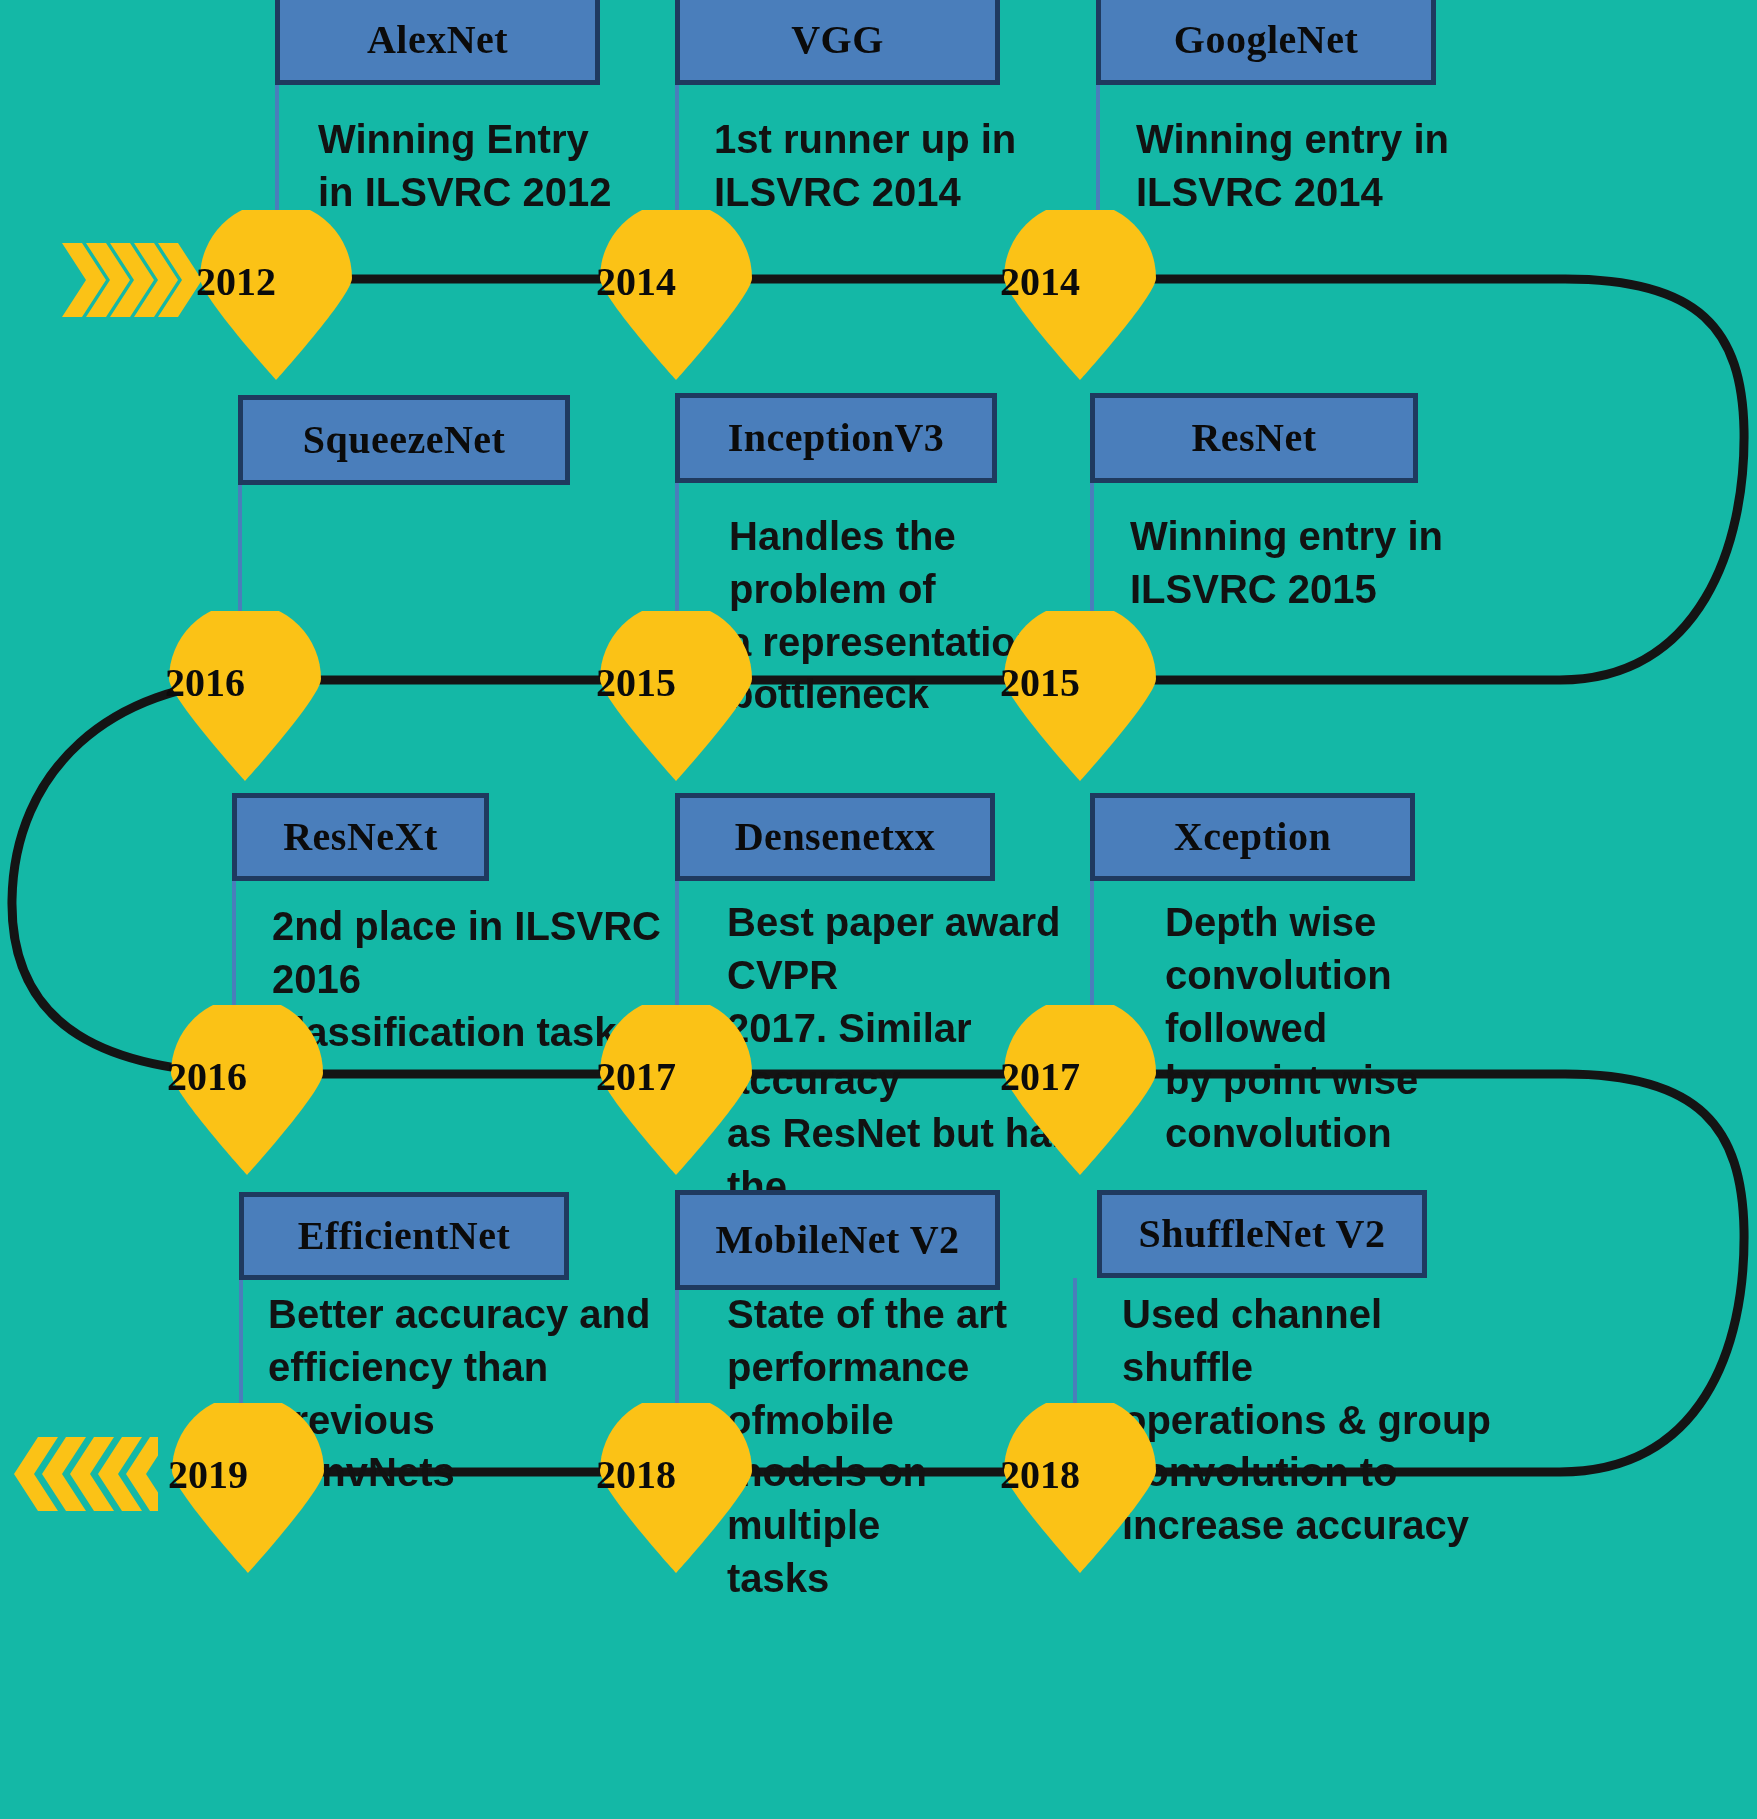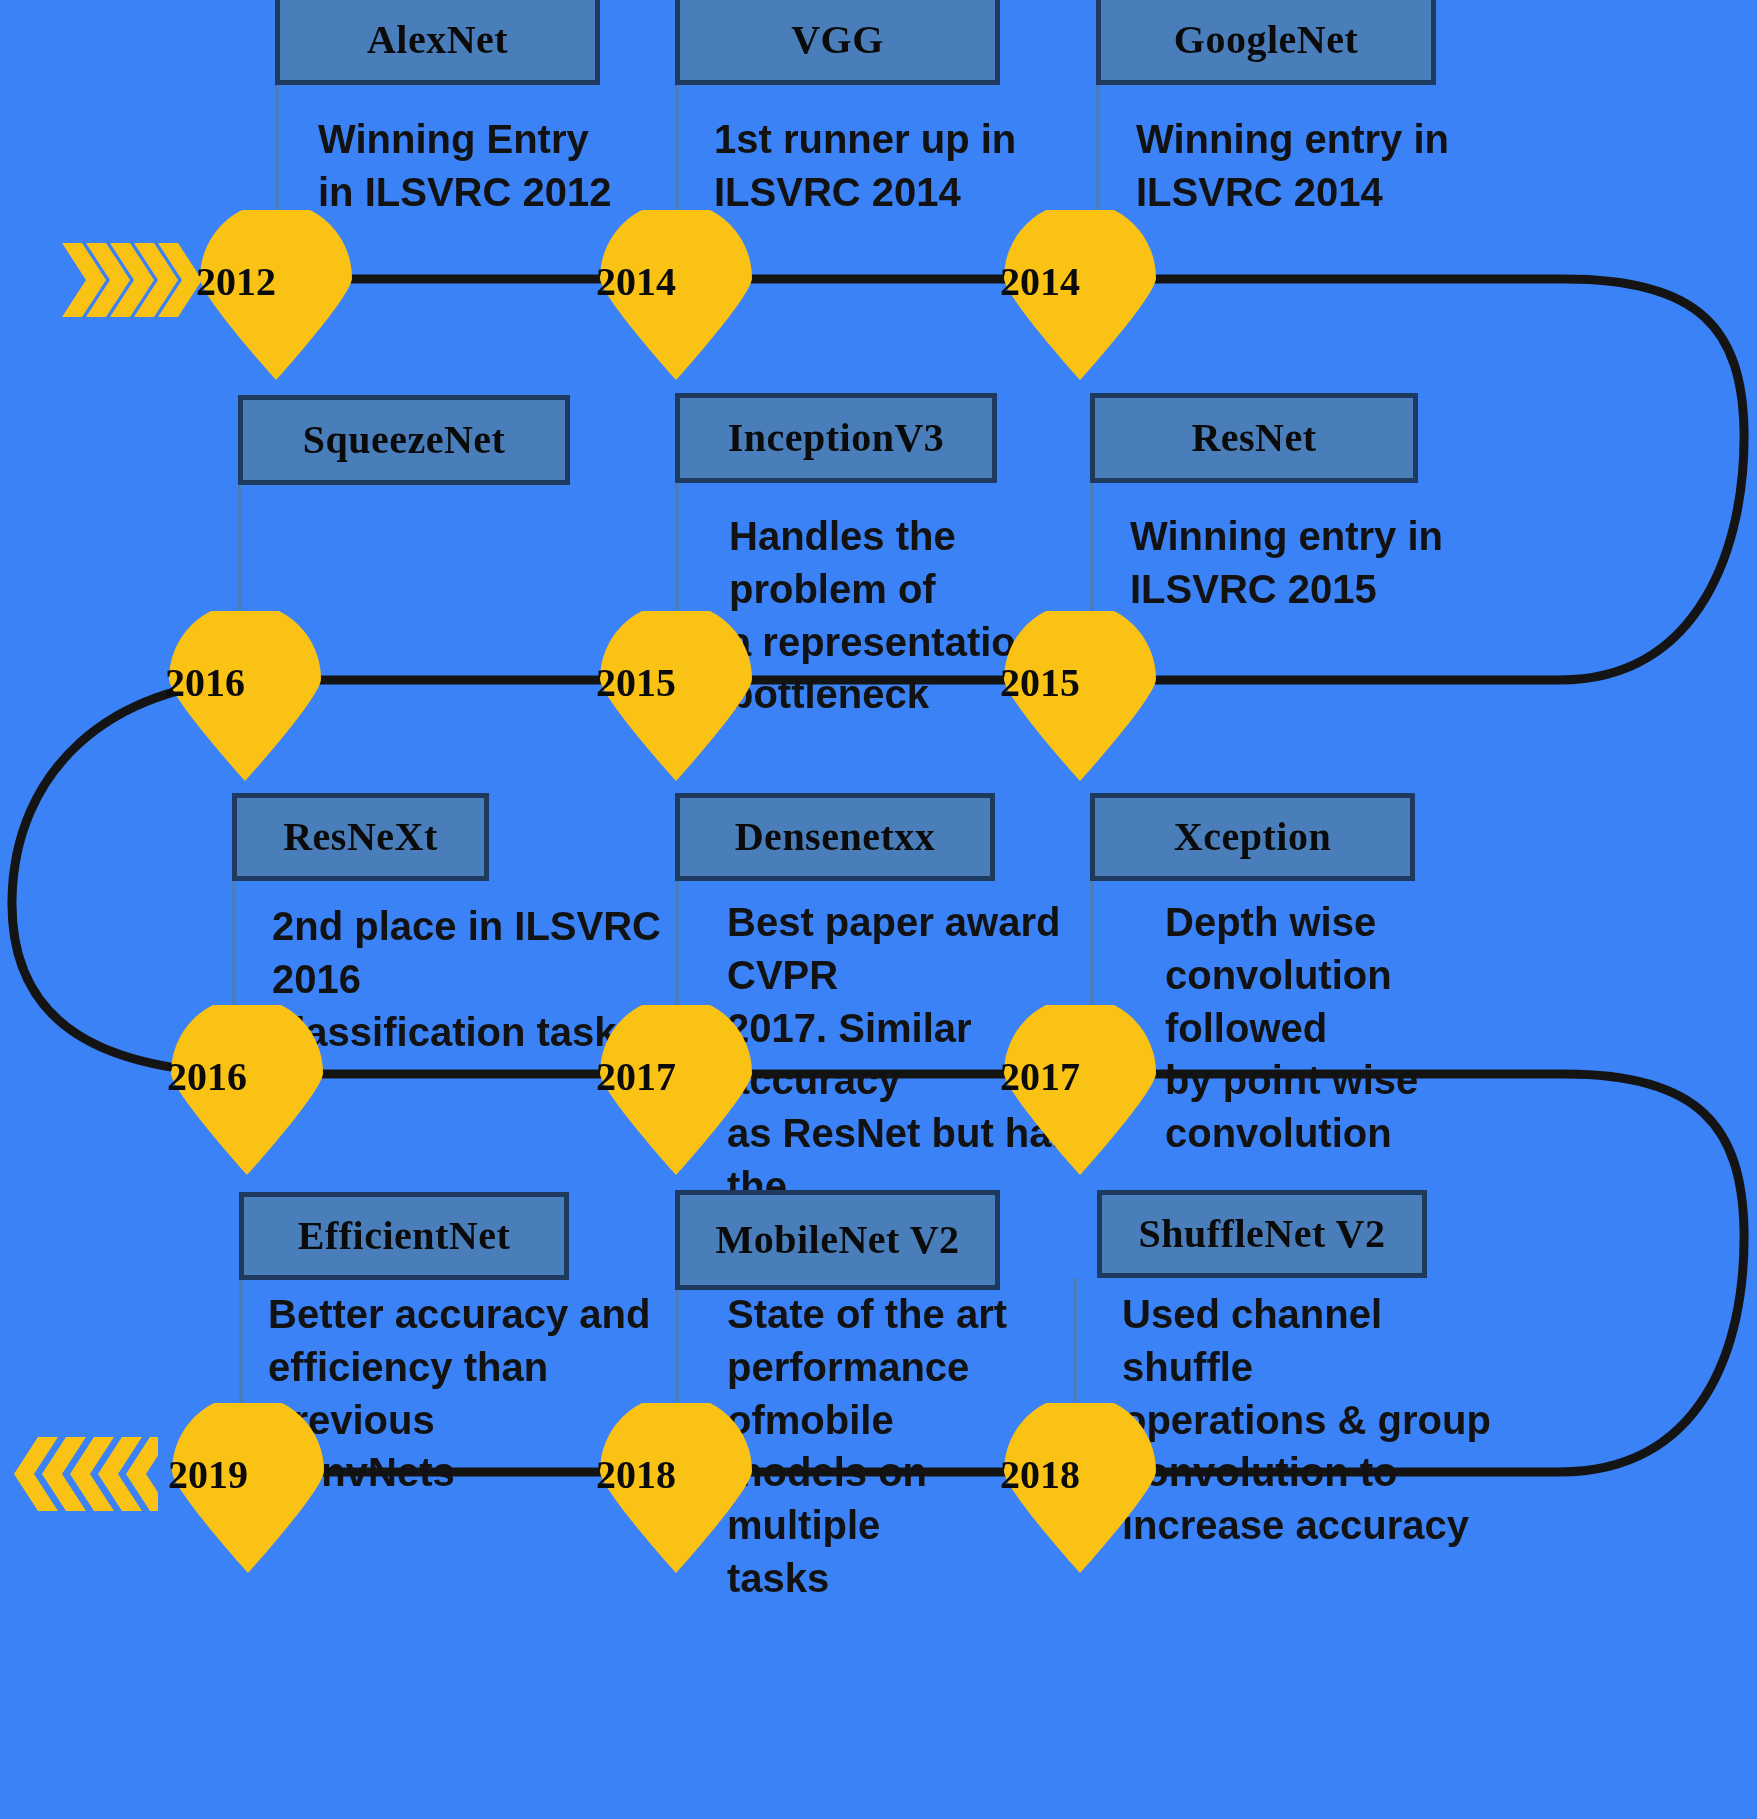--- a/index.html
+++ b/index.html
@@ -8,21 +8,21 @@
     padding: 0;
     background: #ffffff;
   }
   body {
     font-family: "Liberation Sans", sans-serif;
   }
   #stage {
     position: relative;
     width: 1757px;
     height: 1819px;
-    background: #3b82f6;
+    background: #14b8a6;
     overflow: hidden;
   }
   #wires {
     position: absolute;
     left: 0;
     top: 0;
     width: 1757px;
     height: 1819px;
     pointer-events: none;
   }

